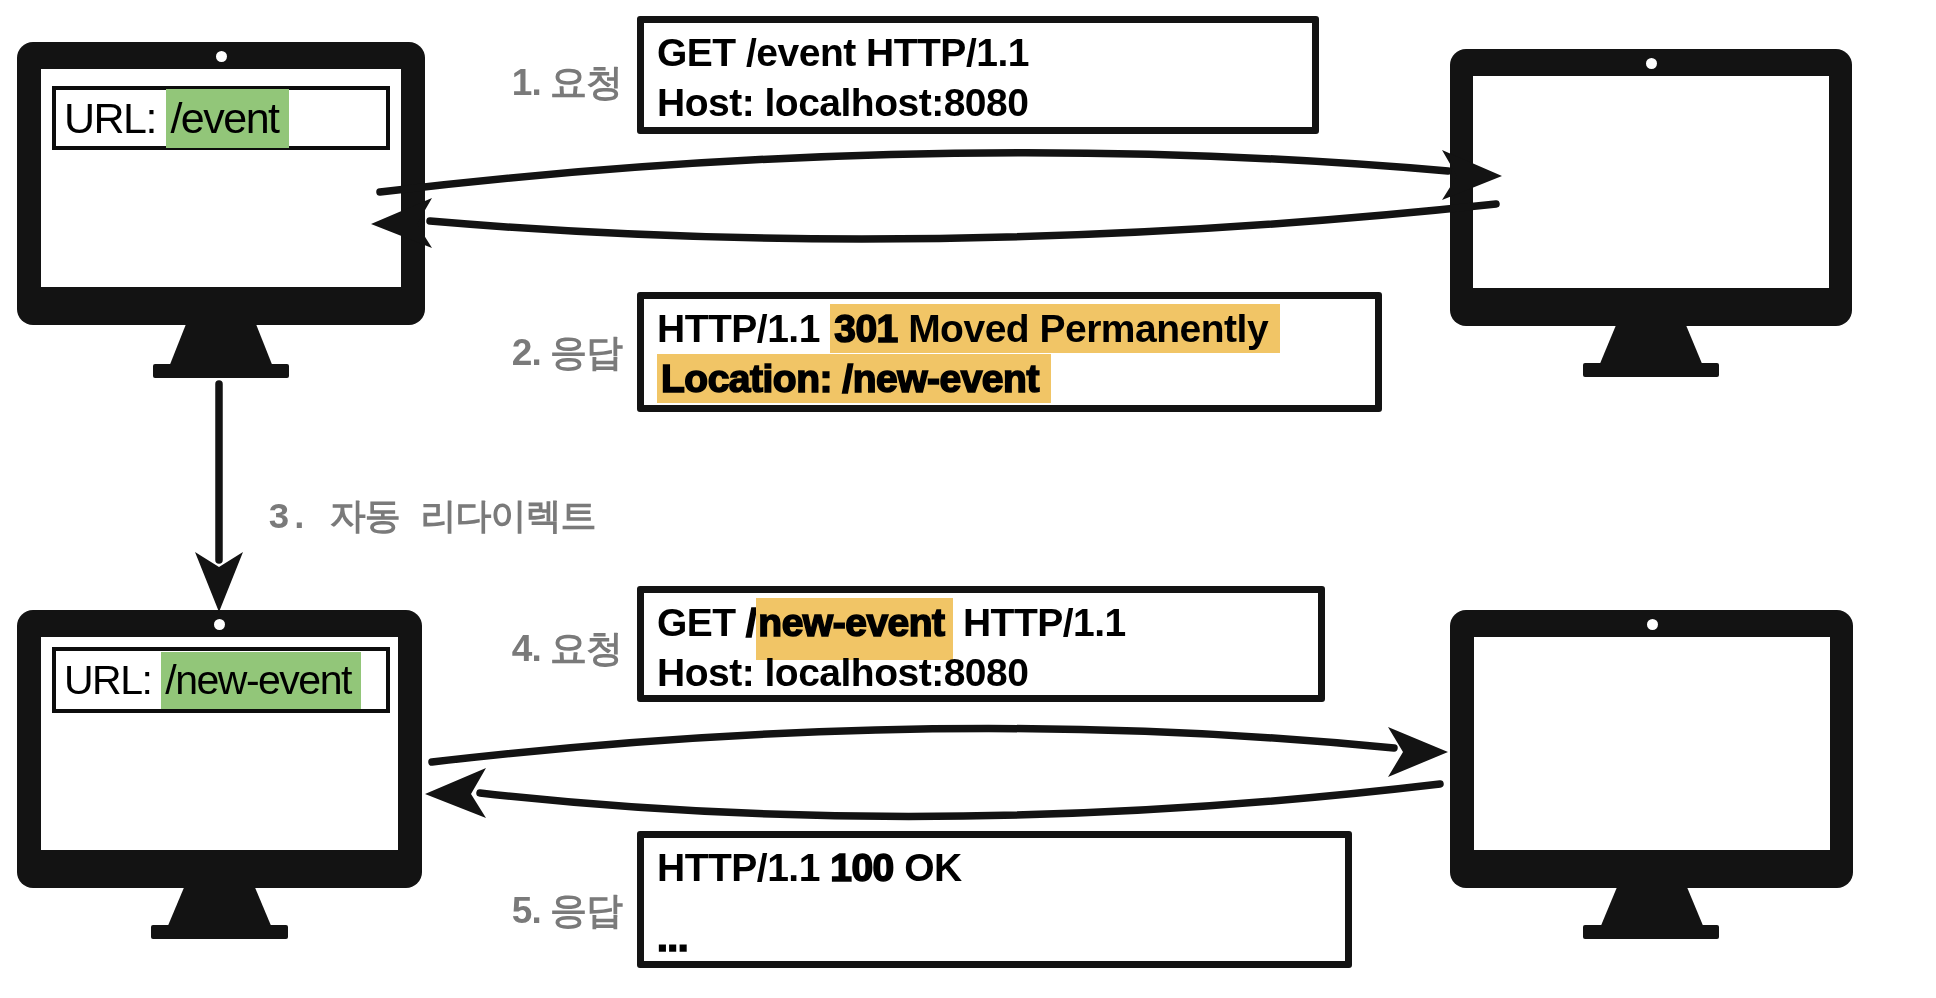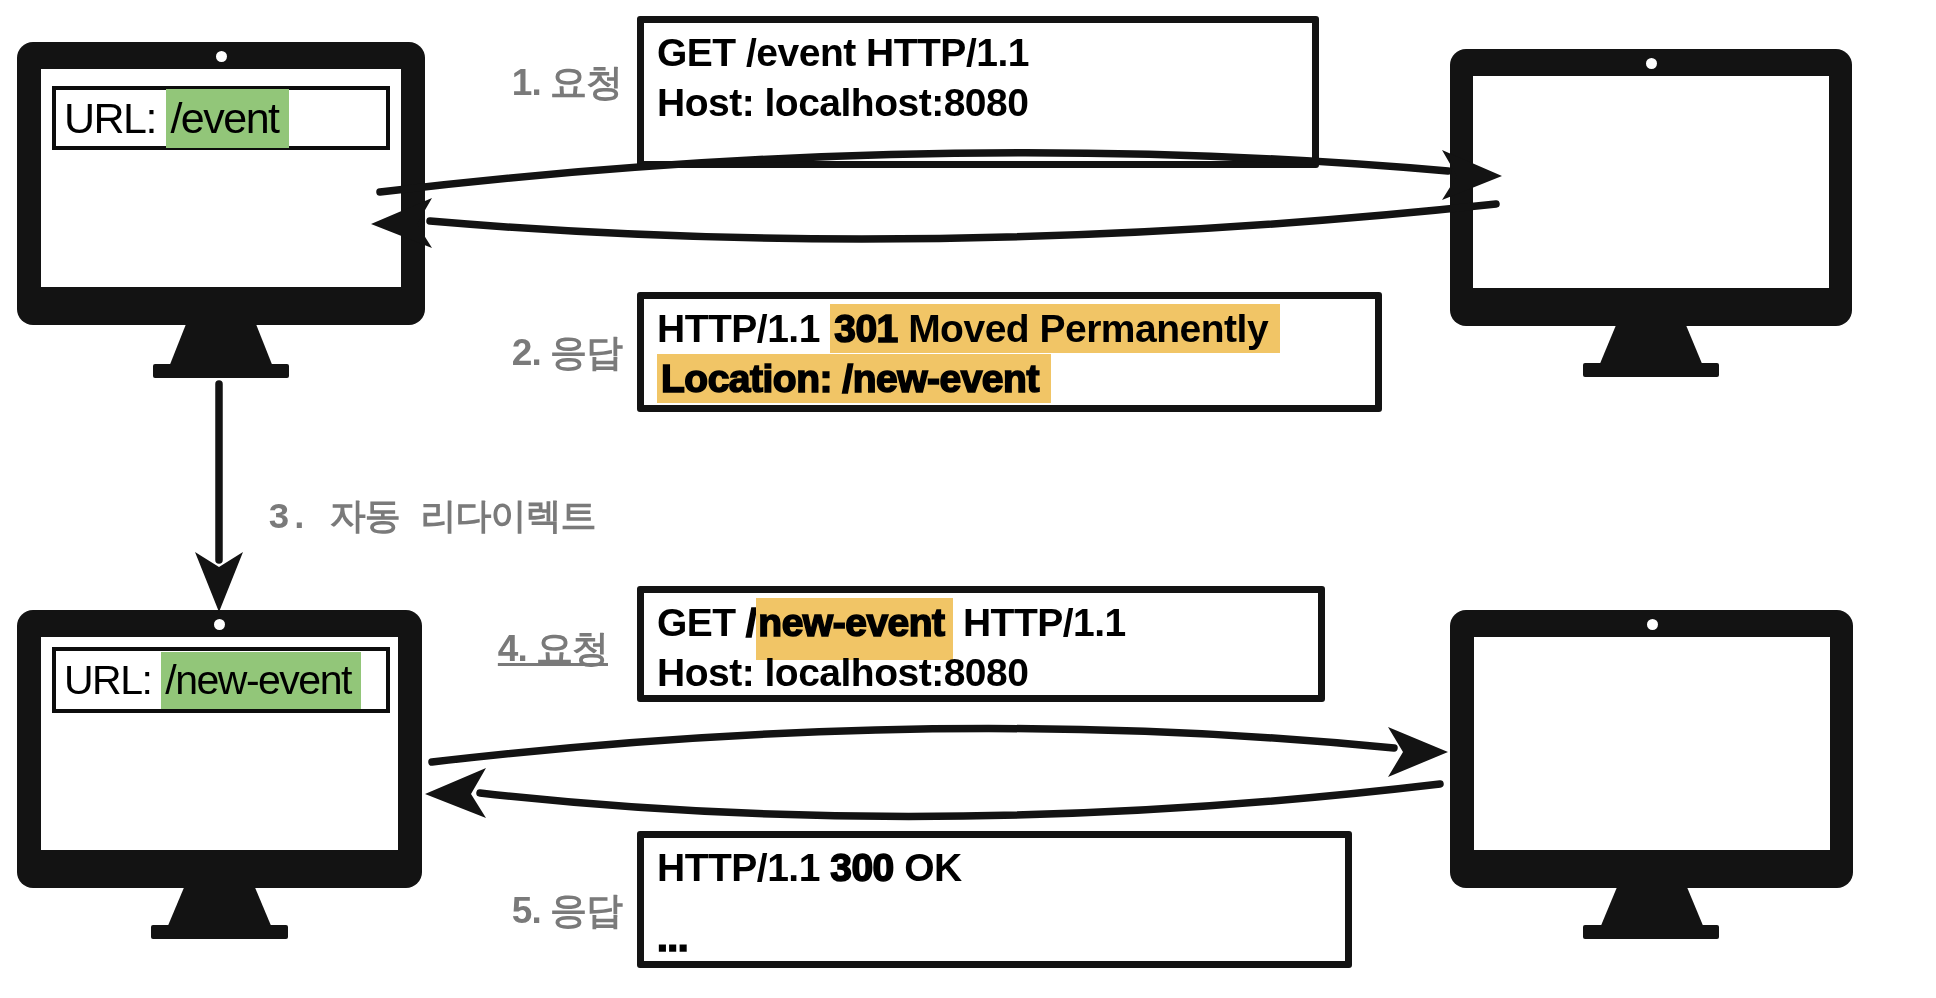--- a/index.html
+++ b/index.html
@@ -90,40 +90,40 @@
     <span>URL: </span><span class="hl-green">/event</span>
   </div>
 
   <div class="urlbar" style="left:52px;top:647px;width:338px;height:66px;font-size:41px;">
     <span>URL: </span><span class="hl-green">/new-event</span>
   </div>
 
   <div class="steplabel" style="left:462px;top:58px;">1. 요청</div>
   <div class="steplabel" style="left:462px;top:328px;">2. 응답</div>
   <div class="steplabel free" style="left:268px;top:492px;font-size:36px;">3. 자동 리다이렉트</div>
-  <div class="steplabel" style="left:448px;top:624px;text-decoration:underline;">4. 요청</div>
+  <div class="steplabel" style="left:462px;top:624px;">4. 요청</div>
   <div class="steplabel" style="left:462px;top:886px;">5. 응답</div>
 
-  <div class="msgbox" style="left:637px;top:16px;width:682px;height:152px;">
+  <div class="msgbox" style="left:637px;top:16px;width:682px;height:118px;">
     <div class="msgline">GET /event HTTP/1.1</div>
     <div class="msgline">Host: localhost:8080</div>
   </div>
 
   <div class="msgbox" style="left:637px;top:292px;width:745px;height:120px;">
     <div class="msgline"><span>HTTP/1.1 </span><span class="hl-orange pad-o"><span class="strong">301</span><span> Moved Permanently</span></span></div>
     <div class="msgline"><span class="hl-orange pad-o strong">Location: /new-event</span></div>
   </div>
 
   <div class="msgbox" style="left:637px;top:586px;width:688px;height:116px;">
     <div class="msgline"><span>GET </span><span class="strong">/</span><span class="hl-orange strong" style="padding:3px 8px 16px 2px;">new-event</span><span> HTTP/1.1</span></div>
     <div class="msgline">Host: localhost:8080</div>
   </div>
 
   <div class="msgbox box5" style="left:637px;top:831px;width:715px;height:137px;">
-    <div class="msgline"><span>HTTP/1.1 </span><span class="strong">300</span><span> OK</span></div>
+    <div class="msgline"><span>HTTP/1.1 </span><span class="strong">100</span><span> OK</span></div>
     <div class="msgline strong" style="line-height:34px;">...</div>
   </div>
 
   <svg class="arrows" width="1936" height="998" viewBox="0 0 1936 998">
 
     <path class="arrow" d="M 380 192 Q 935 126 1448 171"></path>
     <polygon class="arrowhead" points="1502,176 1442,150 1457,176 1442,200"></polygon>
 
     <path class="arrow" d="M 1496 204 Q 935 264 430 221"></path>
     <polygon class="arrowhead" points="371,224 432,198 417,224 432,248"></polygon>

